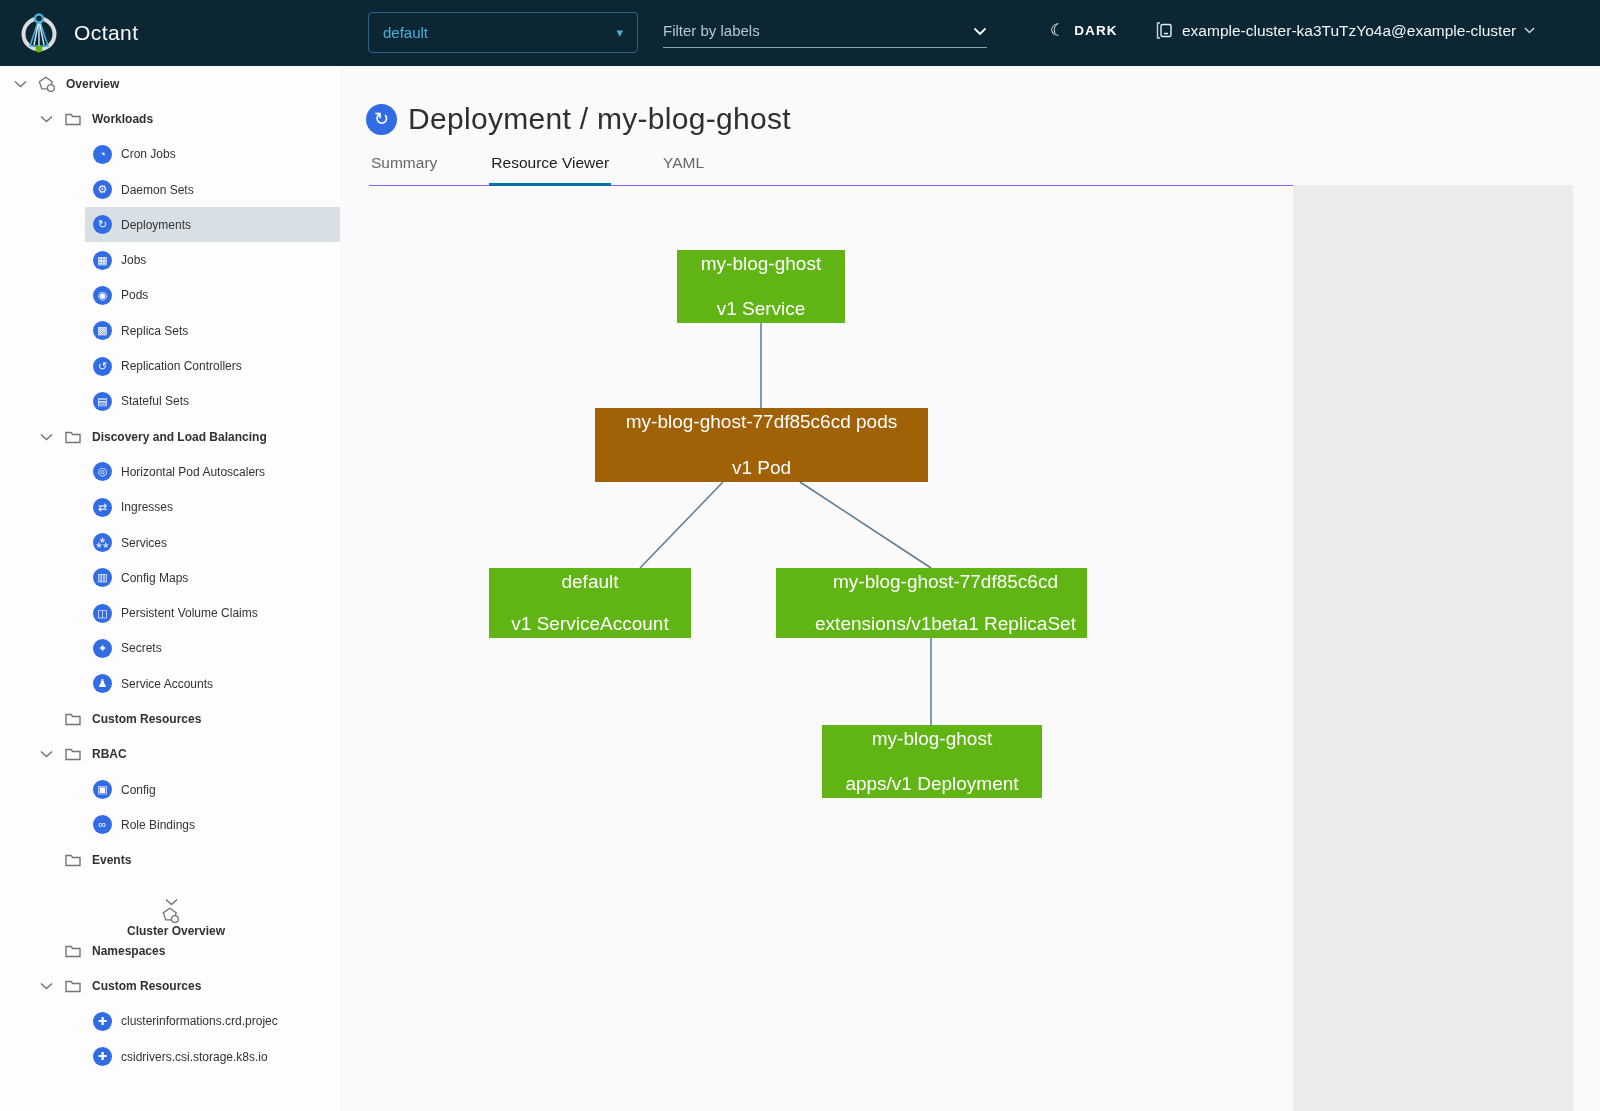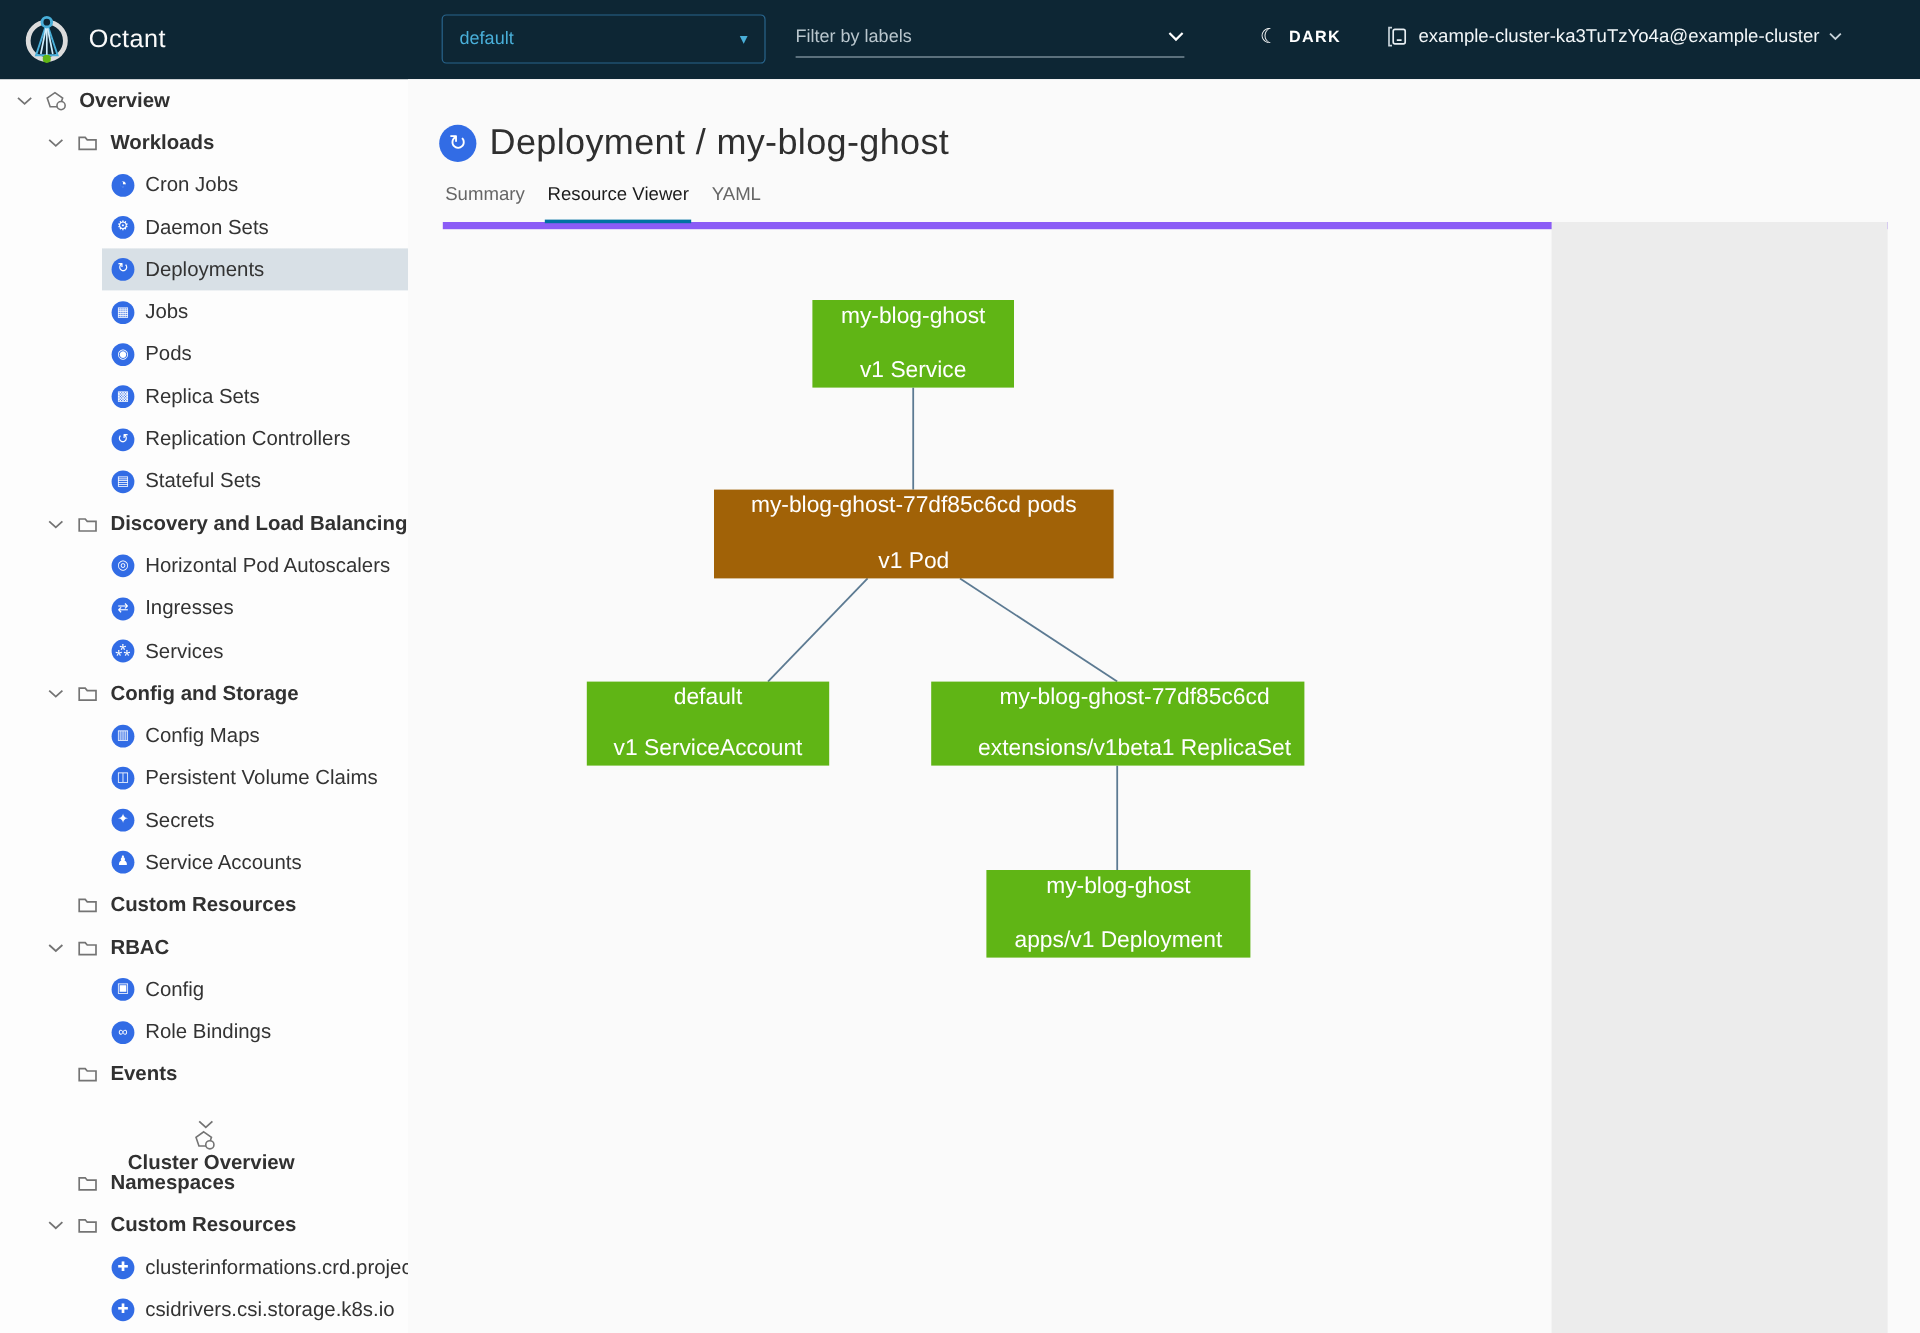--- a/index.html
+++ b/index.html
@@ -40,33 +40,33 @@
   .nav-row { display:flex; align-items:center; height:35.3px; cursor:pointer; }
   .nav-row.lvl0 { padding-left:12px; }
   .nav-row.lvl1 { padding-left:38px; }
   .nav-row.lvl2 { padding-left:93px; }
   .nav-row.gap-before { margin-top:20px;flex-direction:column; }
   .nav-row.selected { background:linear-gradient(to right, transparent 85px, #d8e0e6 85px); }
   .chev-slot { width:16px; margin-right:10px; display:inline-flex; justify-content:center; flex:none; }
   .nav-ic { width:18px; height:18px; margin-right:10px; display:inline-flex; flex:none; }
   .k8s-ic { width:19px; height:19px; border-radius:50%; background:#326ce5; color:#fff;
             font-size:11px; line-height:19px; text-align:center; margin-right:9px; flex:none; }
-  .nav-label { font-size:17px; color:#333; white-space:nowrap; }
+  .nav-label { font-size:12px; color:#333; white-space:nowrap; }
   .nav-label.bold { font-weight:700; color:#313131; }
 
   
   .main { position:relative; flex:1; background:#fafafa; }
 
   .page-title { position:absolute; left:26px; top:36px; display:flex; align-items:center; gap:11px; }
   .kind-badge { width:31px; height:31px; border-radius:50%; background:#326ce5; color:#fff;
                 font-size:18px; line-height:31px; text-align:center; flex:none; }
   .page-title-text { font-size:30px; font-weight:400; color:#2f2f2f; letter-spacing:.01em; }
 
   .tabs-wrap { position:absolute; left:29px; top:88px; width:1204px;
-               border-bottom:6px solid #8b5cf6; display:flex; gap:15px; }
+               border-bottom:1px solid #8b5cf6; display:flex; gap:50px; }
   .tab { font-size:15.5px; color:#666; padding:0 2px 11px 2px; cursor:pointer;
          border-bottom:3px solid transparent; margin-bottom:-1px; background:none; border-top:none;
          border-left:none; border-right:none; font-family:"Liberation Sans",sans-serif; }
   .tab.active { color:#1b1b1b; border-bottom-color:#0072a3; }
 
   .graph-edges { position:absolute; left:0; top:0; width:1260px; height:1045px; }
   .graph-node { position:absolute; background:#60b515; color:#fff; display:flex;
                 flex-direction:column; align-items:center; justify-content:space-between;
                 font-size:19px; line-height:1.5; text-align:center; cursor:pointer; }
 
@@ -207,33 +207,20 @@
         <span class="nav-label">Horizontal Pod Autoscalers</span>
       </div>
       <div class="nav-row lvl2">
         <span class="k8s-ic">⇄</span>
         <span class="nav-label">Ingresses</span>
       </div>
       <div class="nav-row lvl2">
         <span class="k8s-ic">⁂</span>
         <span class="nav-label">Services</span>
       </div>
-      <div class="nav-row lvl1">
-        <span class="chev-slot">
-          <svg width="13" height="8" viewBox="0 0 13 8">
-            <polyline points="1,1.5 6.5,6.5 12,1.5" fill="none" stroke="#747474" stroke-width="1.5"></polyline>
-          </svg>
-        </span>
-        <span class="nav-ic">
-          <svg width="18" height="18" viewBox="0 0 18 18">
-            <path d="M2,14.5 V4.5 h5 l1.7,2 H16 v8 z" fill="none" stroke="#747474" stroke-width="1.4"></path>
-          </svg>
-        </span>
-        <span class="nav-label bold">Config and Storage</span>
-      </div>
       <div class="nav-row lvl2">
         <span class="k8s-ic">▥</span>
         <span class="nav-label">Config Maps</span>
       </div>
       <div class="nav-row lvl2">
         <span class="k8s-ic">◫</span>
         <span class="nav-label">Persistent Volume Claims</span>
       </div>
       <div class="nav-row lvl2">
         <span class="k8s-ic">✦</span>

